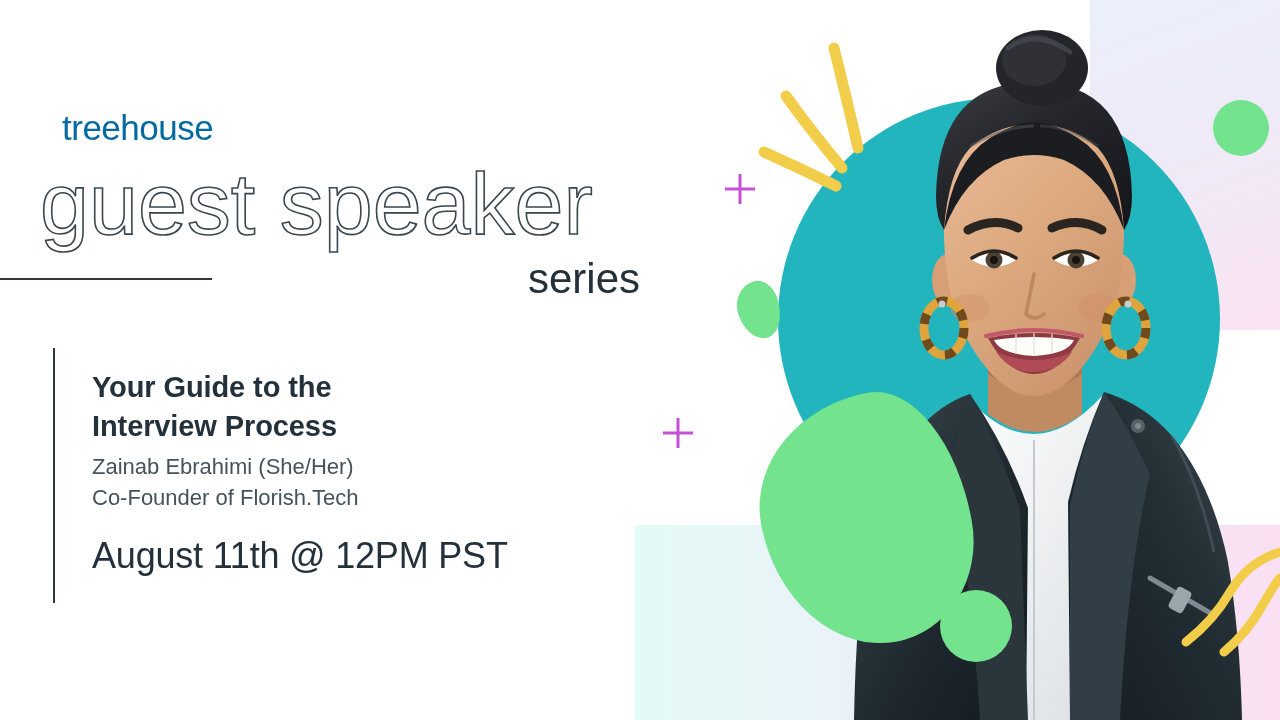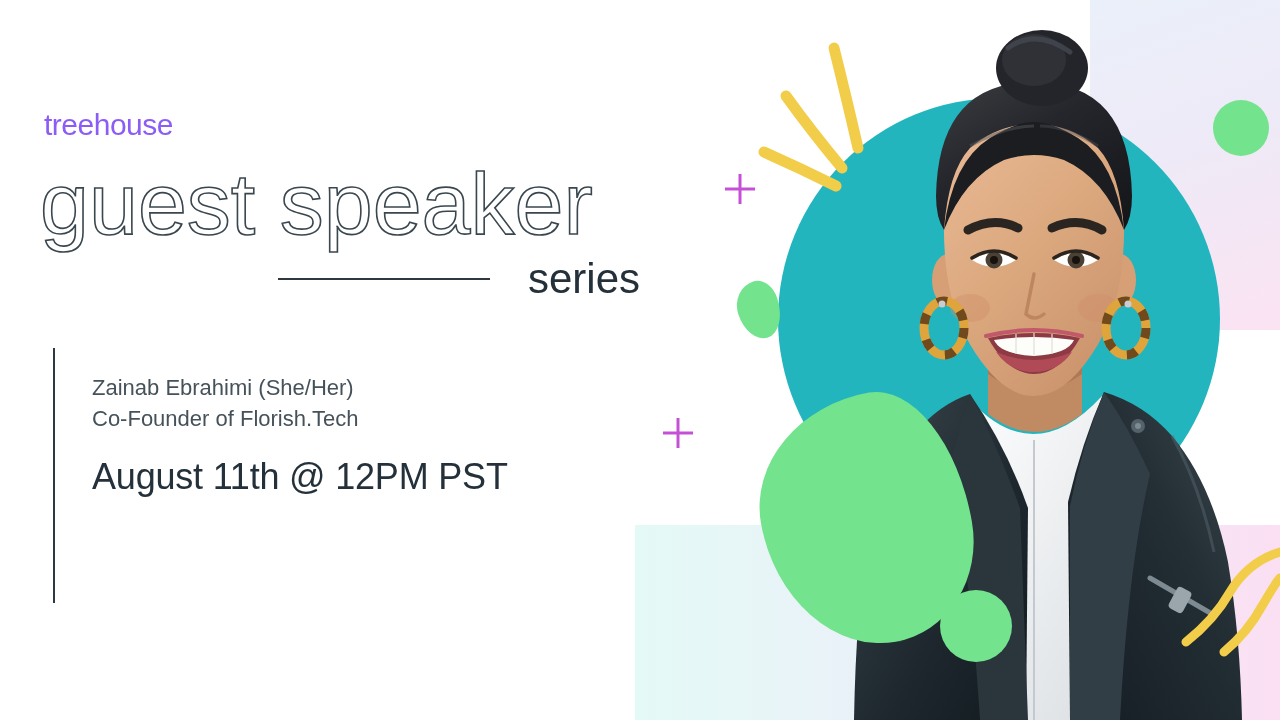--- a/index.html
+++ b/index.html
@@ -76,42 +76,42 @@
   }
 
   
   #text-col {
     position:absolute;
     left:0; top:0;
     width:680px; height:720px;
   }
 
   #wordmark {
-    position:absolute; left:44px; top:108px;
-    font-size:30px;
+    position:absolute; left:62px; top:108px;
+    font-size:35px;
     font-weight:400;
     letter-spacing:-0.5px;
-    color:#8b5cf6;
+    color:#0369a1;
   }
 
   #headline-outline {
     position:absolute; left:40px; top:160px;
     font-size:88px;
     font-weight:400;
     letter-spacing:0px;
     color:transparent;
     -webkit-text-stroke:1.6px #3a474f;
     line-height:1.0;
     white-space:nowrap;
   }
 
   #series-row {
     position:absolute; left:0px; top:255px;
     width:640px;
-    display:flex; align-items:center; justify-content:flex-end;
+    display:flex; align-items:center; justify-content:space-between;
     gap:38px;
   }
   #series-rule {
     width:212px; height:2px;
     background:#2c3942;
   }
   #series-word {
     font-size:42px;
     font-weight:400;
     color:#24313b;
@@ -314,20 +314,22 @@
     <div id="headline-outline">guest speaker</div>
 
     <div id="series-row">
       <div id="series-rule"></div>
       <div id="series-word">series</div>
     </div>
 
     <div id="info-rule"></div>
 
     <div id="info-block">
+      <div id="talk-title">Your Guide to the
+Interview Process</div>
       <div class="speaker-line" id="speaker-name">Zainab Ebrahimi (She/Her)</div>
       <div class="speaker-line" id="speaker-role">Co-Founder of Florish.Tech</div>
       <div id="event-datetime">August 11th @ 12PM PST</div>
     </div>
 
   </div>
 
 </div>
 
 </body></html>

